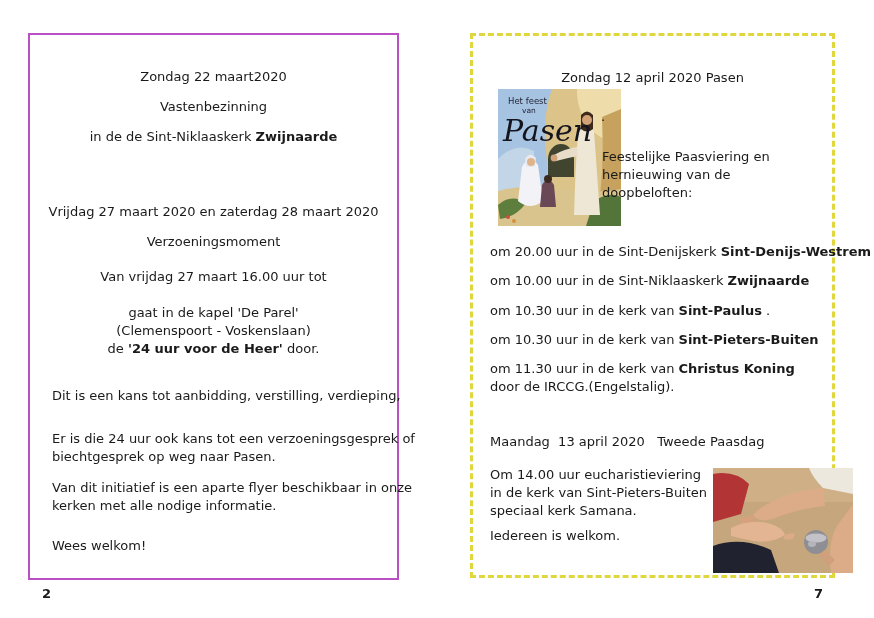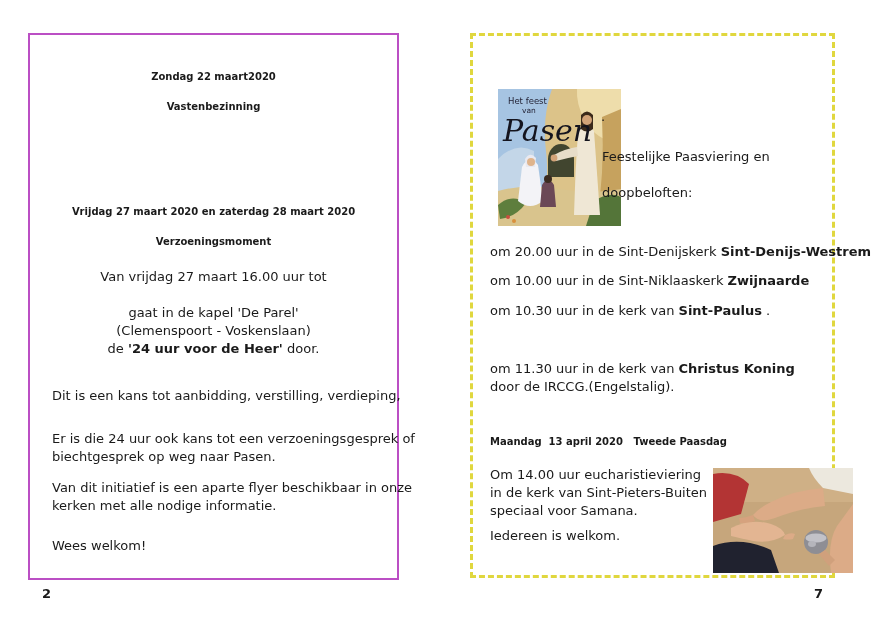--- a/index.html
+++ b/index.html
@@ -11,34 +11,35 @@
   body{
     width:874px;height:618px;position:relative;background:#ffffff;
     font-family:"DejaVu Sans","Liberation Sans",sans-serif;
     color:var(--ink);overflow:hidden;
   }
   .page{position:absolute;box-sizing:border-box;background:#fff;}
   .page-left{left:28px;top:33px;width:371px;height:547px;border:2px solid var(--magenta);}
   .page-right{left:470px;top:33px;width:365px;height:545px;border:3px dashed var(--yellow);}
   .line{position:absolute;font-size:13px;line-height:18px;white-space:nowrap;}
   .c{left:0;width:100%;text-align:center;}
-  .h{font-weight:bold;font-size:10px;text-align:center;}
+  .h{font-weight:normal;font-size:13px;text-align:center;}
   .pre{white-space:pre;}
   b{font-weight:bold;}
   .pagenum{position:absolute;font-weight:bold;font-size:13px;line-height:16px;}
   .img{position:absolute;padding-left:20px;}
   svg{display:block;}
 </style>
 </head>
 <body>
 
 <div class="page page-left">
 
   <div class="line c h" style="top:33px">Zondag 22 maart2020</div>
   <div class="line c h" style="top:63px">Vastenbezinning</div>
+  <div class="line c" style="top:93px"><span>in de de Sint-Niklaaskerk </span><b>Zwijnaarde</b></div>
 
   <div class="line c h" style="top:168px">Vrijdag 27 maart 2020 en zaterdag 28 maart 2020</div>
   <div class="line c h" style="top:198px">Verzoeningsmoment</div>
 
   <div class="line c" style="top:233px">Van vrijdag 27 maart 16.00 uur tot</div>
   <div class="line c" style="top:269px">gaat in de kapel 'De Parel'</div>
   <div class="line c" style="top:287px">(Clemenspoort - Voskenslaan)</div>
   <div class="line c" style="top:305px"><span>de </span><b>'24 uur voor de Heer'</b><span> door.</span></div>
 
   <div class="line" style="left:22px;top:352px">Dit is een kans tot aanbidding, verstilling, verdieping,</div>
@@ -49,20 +50,21 @@
   <div class="line" style="left:22px;top:444px">Van dit initiatief is een aparte flyer beschikbaar in onze</div>
   <div class="line" style="left:22px;top:462px">kerken met alle nodige informatie.</div>
 
   <div class="line" style="left:22px;top:502px">Wees welkom!</div>
 </div>
 
 <div class="pagenum" style="left:42px;top:586px">2</div>
 
 <div class="page page-right">
 
+  <div class="line c h" style="top:33px">Zondag 12 april 2020 Pasen</div>
 
   <div class="img" style="left:5px;top:53px">
     <svg viewBox="0 0 123 137" width="123" height="137">
       <g>
         <rect x="0" y="0" width="123" height="137" fill="#a6c4e2"></rect>
         <path d="M0 70 Q18 52 36 62 L36 137 L0 137 Z" fill="#c3d6e8"></path>
         <path d="M42 0 H123 V137 H42 Q52 95 48 62 Q44 28 54 0 Z" fill="#dcc389"></path>
         <path d="M70 0 H123 V55 Q98 52 86 30 Q78 14 79 0 Z" fill="#eeddab"></path>
         <path d="M104 28 L123 20 V137 H98 Q107 85 104 28 Z" fill="#c6a25e"></path>
         <ellipse cx="63" cy="70" rx="13" ry="15" fill="#41452f"></ellipse>
@@ -94,33 +96,35 @@
         <text x="10" y="15" font-size="8.5" fill="#252538">Het feest</text>
         <text x="24" y="24" font-size="7.5" fill="#252538">van</text>
         <text x="5" y="52" font-size="30" font-style="italic" font-family="DejaVu Serif, serif" fill="#14141e">Pasen</text>
       </g>
     </svg>
   </div>
 
   <div class="line" style="left:128px;top:72px">.</div>
 
   <div class="line" style="left:129px;top:112px">Feestelijke Paasviering en</div>
+  <div class="line" style="left:129px;top:130px">hernieuwing van de</div>
   <div class="line" style="left:129px;top:148px">doopbeloften:</div>
 
   <div class="line" style="left:17px;top:207px"><span>om 20.00 uur in de Sint-Denijskerk </span><b>Sint-Denijs-Westrem</b><span></span></div>
   <div class="line" style="left:17px;top:236px"><span>om 10.00 uur in de Sint-Niklaaskerk </span><b>Zwijnaarde</b><span></span></div>
   <div class="line" style="left:17px;top:266px"><span>om 10.30 uur in de kerk van </span><b>Sint-Paulus</b><span> .</span></div>
+  <div class="line" style="left:17px;top:295px"><span>om 10.30 uur in de kerk van </span><b>Sint-Pieters-Buiten</b><span></span></div>
   <div class="line" style="left:17px;top:324px"><span>om 11.30 uur in de kerk van </span><b>Christus Koning</b><span></span></div>
   <div class="line" style="left:17px;top:342px">door de IRCCG.(Engelstalig).</div>
 
   <div class="line h pre" style="left:17px;top:397px">Maandag  13 april 2020   Tweede Paasdag</div>
 
   <div class="line" style="left:17px;top:430px">Om 14.00 uur eucharistieviering</div>
   <div class="line" style="left:17px;top:448px">in de kerk van Sint-Pieters-Buiten</div>
-  <div class="line" style="left:17px;top:466px">speciaal voor Samana.</div>
+  <div class="line" style="left:17px;top:466px">speciaal kerk Samana.</div>
 
   <div class="line" style="left:17px;top:491px">Iedereen is welkom.</div>
 
   <div class="img" style="left:220px;top:432px">
     <svg viewBox="0 0 140 105" width="140" height="105">
       <g>
         <rect width="140" height="105" fill="#c6a67c"></rect>
         <rect width="140" height="34" fill="#cfb086"></rect>
       </g>
       <g>

